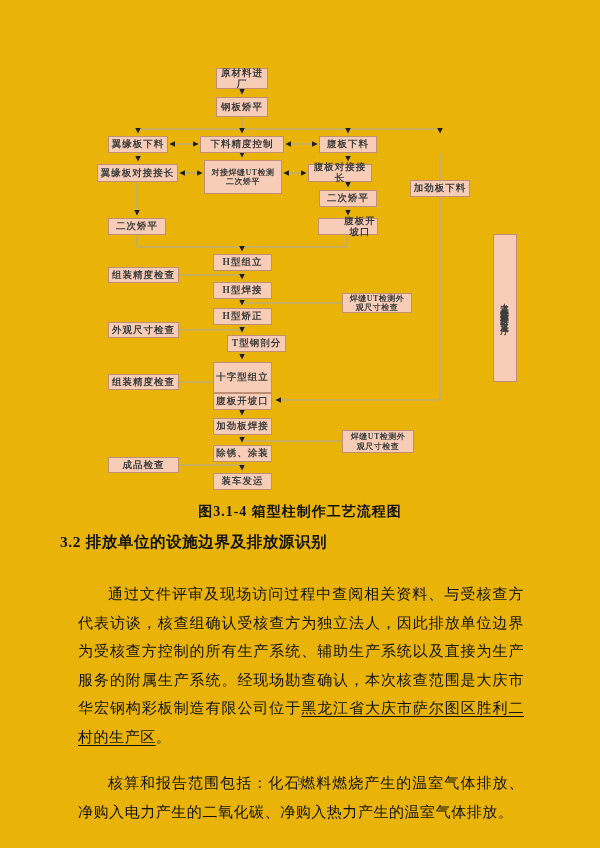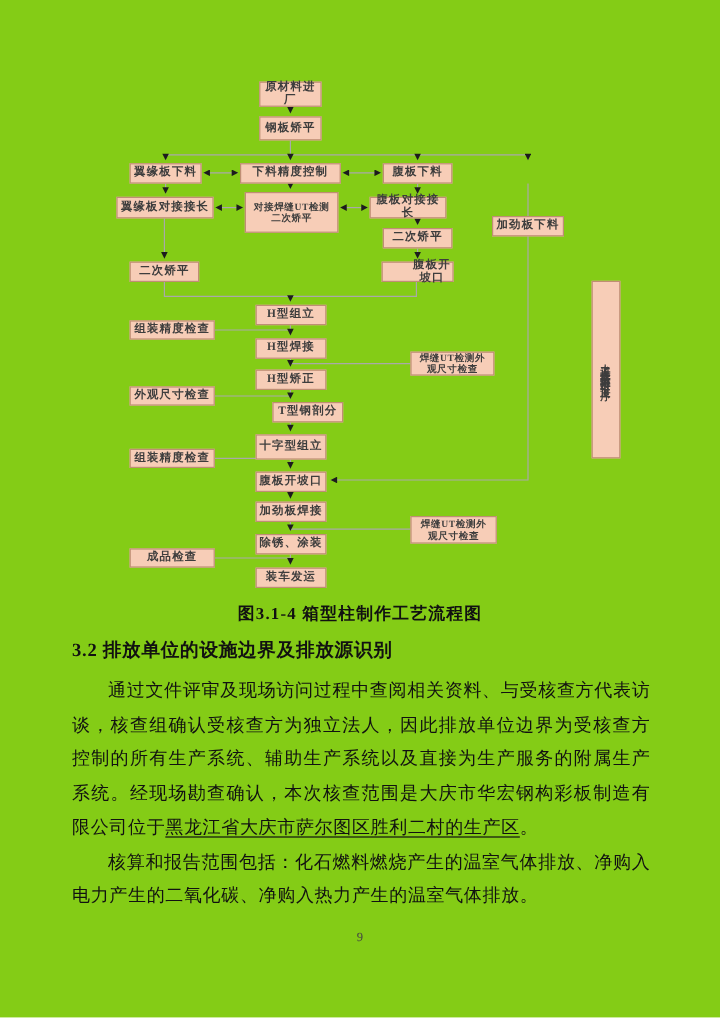--- a/index.html
+++ b/index.html
@@ -1,17 +1,17 @@
 <!DOCTYPE html>
 <html><head>
 <meta charset="utf-8">
 <style>
   html,body{margin:0;padding:0;background:#ffffff;}
   .page{
-    position:relative;width:600px;height:848px;background:#84cc16;overflow:hidden;
+    position:relative;width:600px;height:848px;background:#eab308;overflow:hidden;
     font-family:"Liberation Serif","DejaVu Serif",serif;color:#111;
   }
   .flowchart{position:absolute;left:0;top:0;width:600px;height:500px;}
   .connectors{position:absolute;left:0;top:0;z-index:0;}
   .node{
     position:absolute;z-index:1;box-sizing:border-box;
     background:#f7cdb7;border:1px solid #bf8e74;
     display:flex;align-items:center;justify-content:center;
     font-size:9.5px;font-weight:bold;letter-spacing:1px;color:#3d3d3d;
     text-align:center;white-space:pre-line;line-height:11px;
@@ -27,21 +27,21 @@
   }
   .sec-heading{
     position:absolute;left:60px;top:532px;margin:0;
     font-size:15.5px;font-weight:bold;letter-spacing:0.6px;color:#111;
   }
   .bodytext{
     position:absolute;left:60px;top:562px;width:482px;
     font-size:15px;line-height:28.5px;letter-spacing:0.55px;
     text-align:justify;
   }
-  .bodytext p{margin:0;text-indent:2em;}
+  .bodytext p{margin:18px;text-indent:2em;}
   .bodytext u{text-underline-offset:3px;}
   .page-number{
     position:absolute;left:0;top:776px;width:600px;text-align:center;
     font-size:10.5px;color:#444;
   }
 </style>
 </head>
 <body>
 
 <div class="page">
@@ -106,21 +106,21 @@
     <div class="node" style="left:108px;top:218px;width:58px;height:17px;">二次矫平</div>
     <div class="node" style="left:318px;top:218px;width:60px;height:17px;padding-left:24px;">腹板开坡口</div>
     <div class="node" style="left:213px;top:254px;width:59px;height:17px;">H型组立</div>
     <div class="node" style="left:108px;top:267px;width:71px;height:16px;">组装精度检查</div>
     <div class="node" style="left:213px;top:282px;width:59px;height:17px;">H型焊接</div>
     <div class="node small" style="left:342px;top:293px;width:70px;height:20px;">焊缝UT检测外
 观尺寸检查</div>
     <div class="node" style="left:213px;top:308px;width:59px;height:17px;">H型矫正</div>
     <div class="node" style="left:108px;top:322px;width:71px;height:16px;">外观尺寸检查</div>
     <div class="node" style="left:213px;top:335px;width:59px;height:17px;margin-left:14px;">T型钢剖分</div>
-    <div class="node" style="left:213px;top:362px;width:59px;height:21px;">十字型组立</div>
+    <div class="node" style="left:213px;top:362px;width:59px;height:31px;">十字型组立</div>
     <div class="node" style="left:108px;top:374px;width:71px;height:16px;">组装精度检查</div>
     <div class="node" style="left:213px;top:393px;width:59px;height:17px;">腹板开坡口</div>
     <div class="node" style="left:213px;top:418px;width:59px;height:17px;">加劲板焊接</div>
     <div class="node small" style="left:342px;top:430px;width:72px;height:23px;">焊缝UT检测外
 观尺寸检查</div>
     <div class="node" style="left:213px;top:445px;width:59px;height:17px;">除锈、涂装</div>
     <div class="node" style="left:108px;top:457px;width:71px;height:16px;">成品检查</div>
     <div class="node" style="left:213px;top:473px;width:59px;height:17px;">装车发运</div>
     <div class="node vtext" style="left:493px;top:234px;width:24px;height:148px;">上道工序合格后方可进行下一道工序</div>
   </div>

